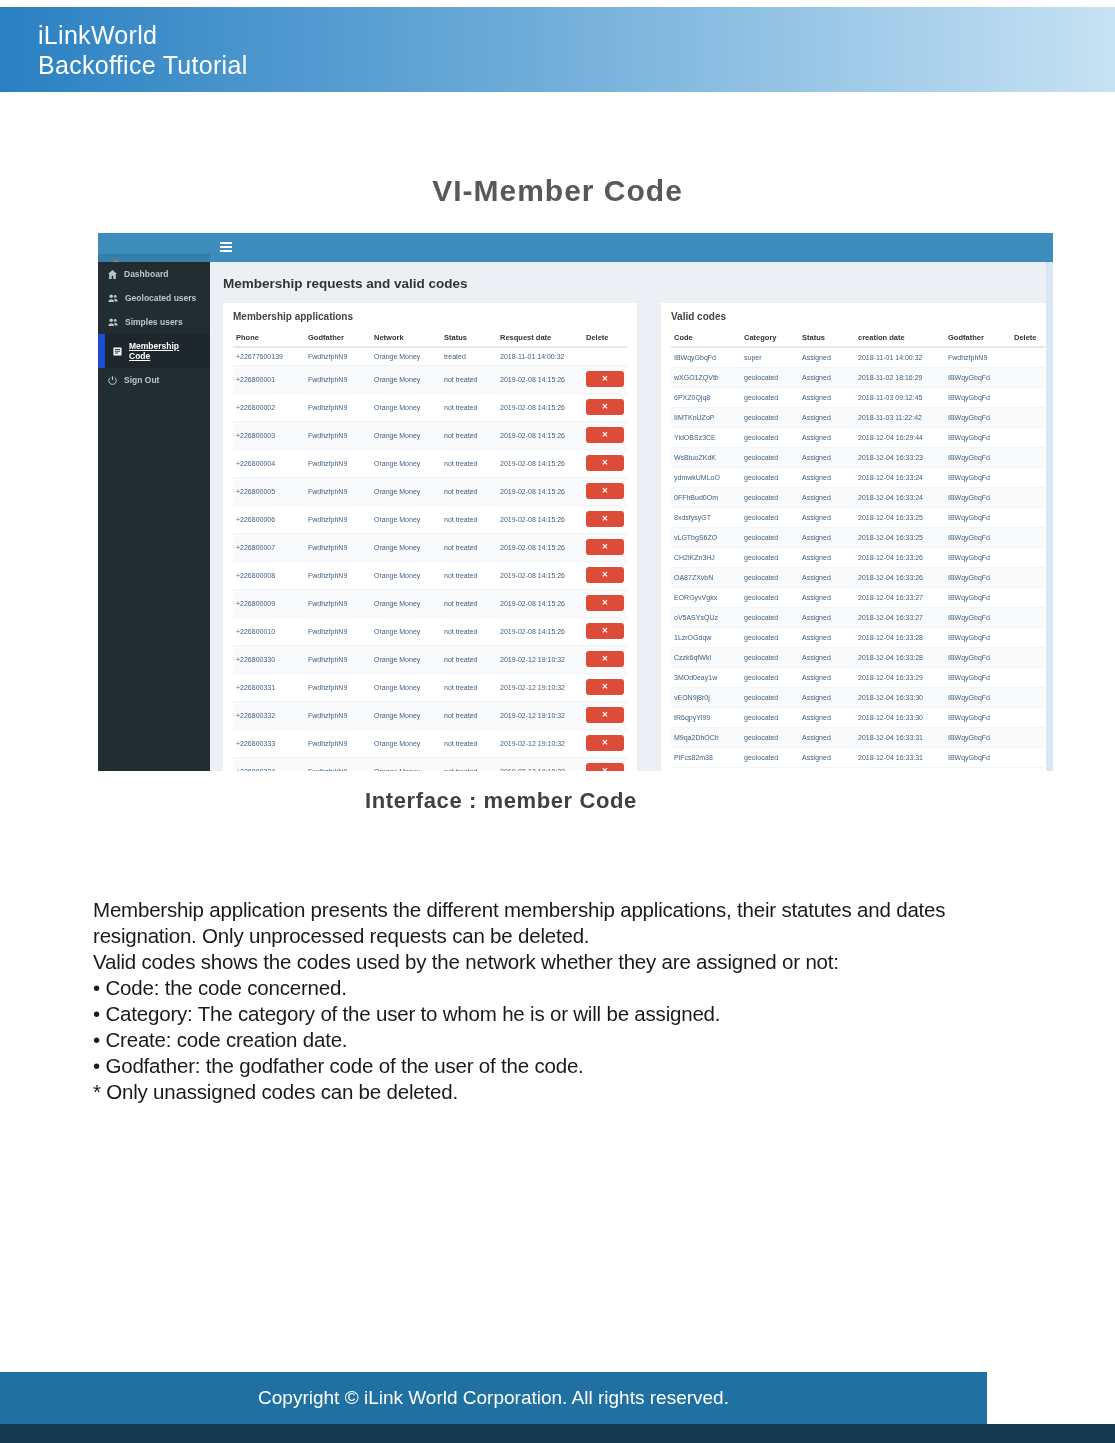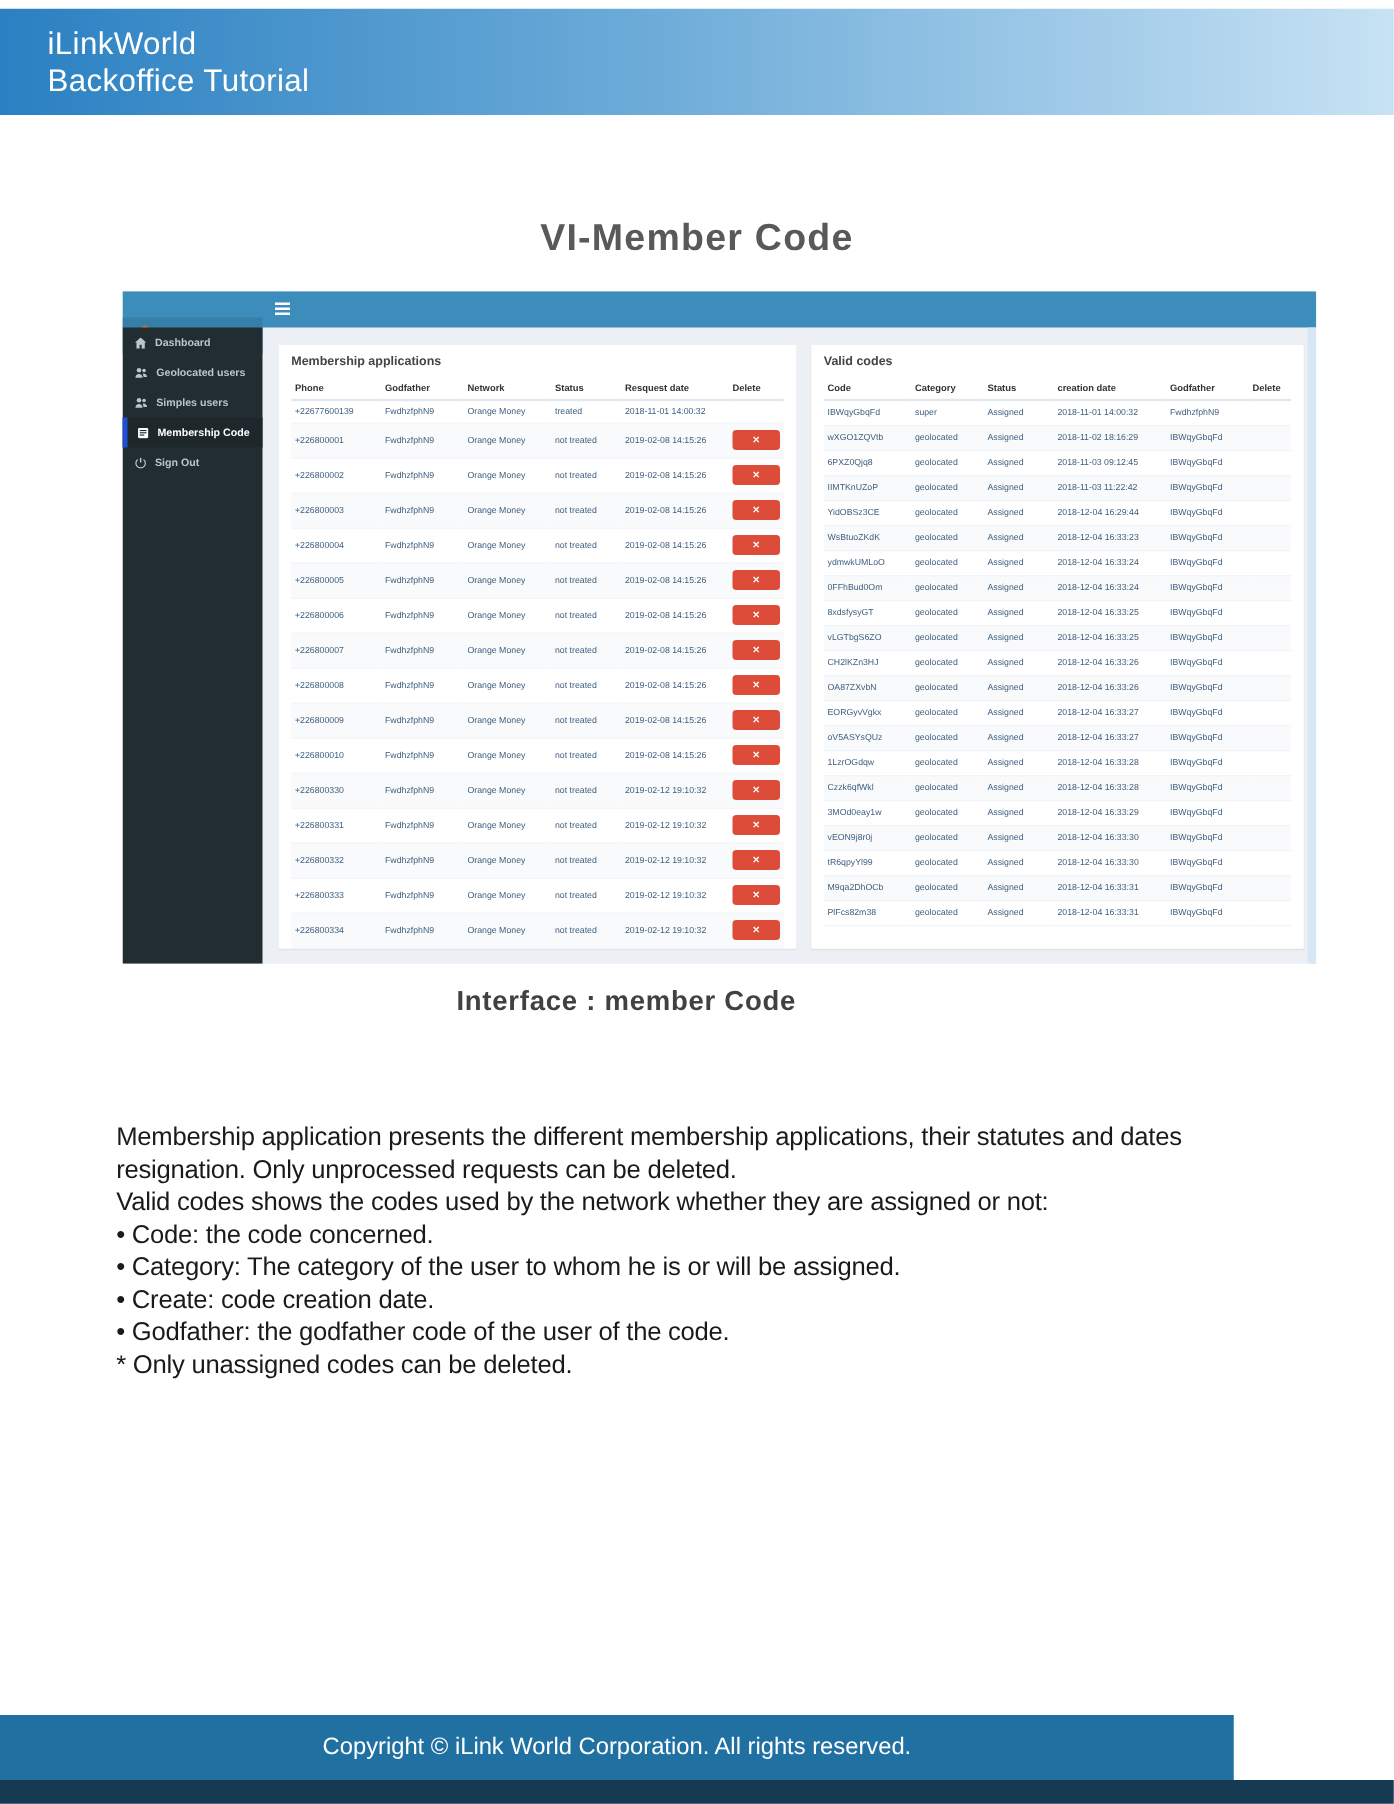--- a/index.html
+++ b/index.html
@@ -40,29 +40,29 @@
     position:absolute; right:8px; top:0; height:29px; line-height:29px;
     color:#fff; font-size:8.5px; font-weight:bold;
   }
   .sidebar {
     position:absolute; top:29px; left:0; width:112px; height:509px; background:#222d32;
   }
   .side-item {
     display:flex; align-items:center; gap:7px; padding:7px 10px;
     color:#b8c7ce; font-size:8.5px; font-weight:bold; cursor:pointer;
   }
-  .side-item.active { background:#1e282c; color:#fff; border-left:4px solid #1d4ed8; padding-left:8px; }
+  .side-item.active { background:#1e282c; color:#fff; border-left:7px solid #1d4ed8; padding-left:8px;text-decoration:underline; }
   .side-item svg { flex:0 0 auto; }
 
   .content {
     position:absolute; top:29px; left:112px; width:836px; height:509px;
     padding:14px 13px 0 13px;
   }
   .page-heading { font-size:13.5px; font-weight:bold; color:#333; margin-bottom:12px; }
-  .panels { display:flex; gap:12px;justify-content:space-between; }
+  .panels { display:flex; gap:24px;justify-content:space-between; }
   .panel { background:#fff; padding:8px 10px 0 10px; box-shadow:0 1px 1px rgba(0,0,0,0.08); }
   .panel.left  { width:414px; }
   .panel.right { width:408px; }
   .panel-title { font-size:10px; font-weight:600; color:#444; margin-bottom:7px; }
 
   table { width:100%; border-collapse:collapse; table-layout:fixed; }
   th {
     font-size:7.5px; font-weight:bold; color:#333; text-align:left;
     padding:4px 3px; border-bottom:2px solid #e4e8ee;
   }
@@ -167,20 +167,21 @@
     <div class="side-item">
       <svg width="9" height="9" viewBox="0 0 10 10">
           <path d="M5 0.3v4.2" stroke="#b8c7ce" stroke-width="1.3"></path>
           <path d="M2.4 1.8a4.2 4.2 0 1 0 5.2 0" stroke="#b8c7ce" stroke-width="1.1" fill="none"></path>
         </svg>
       <span>Sign Out</span>
     </div>
   </div>
 
   <div class="content">
+    <div class="page-heading">Membership requests and valid codes</div>
     <div class="panels">
 
       <div class="panel left">
         <div class="panel-title">Membership applications</div>
         <table class="apps-table">
           <colgroup>
               <col style="width:72px">
               <col style="width:66px">
               <col style="width:70px">
               <col style="width:56px">

